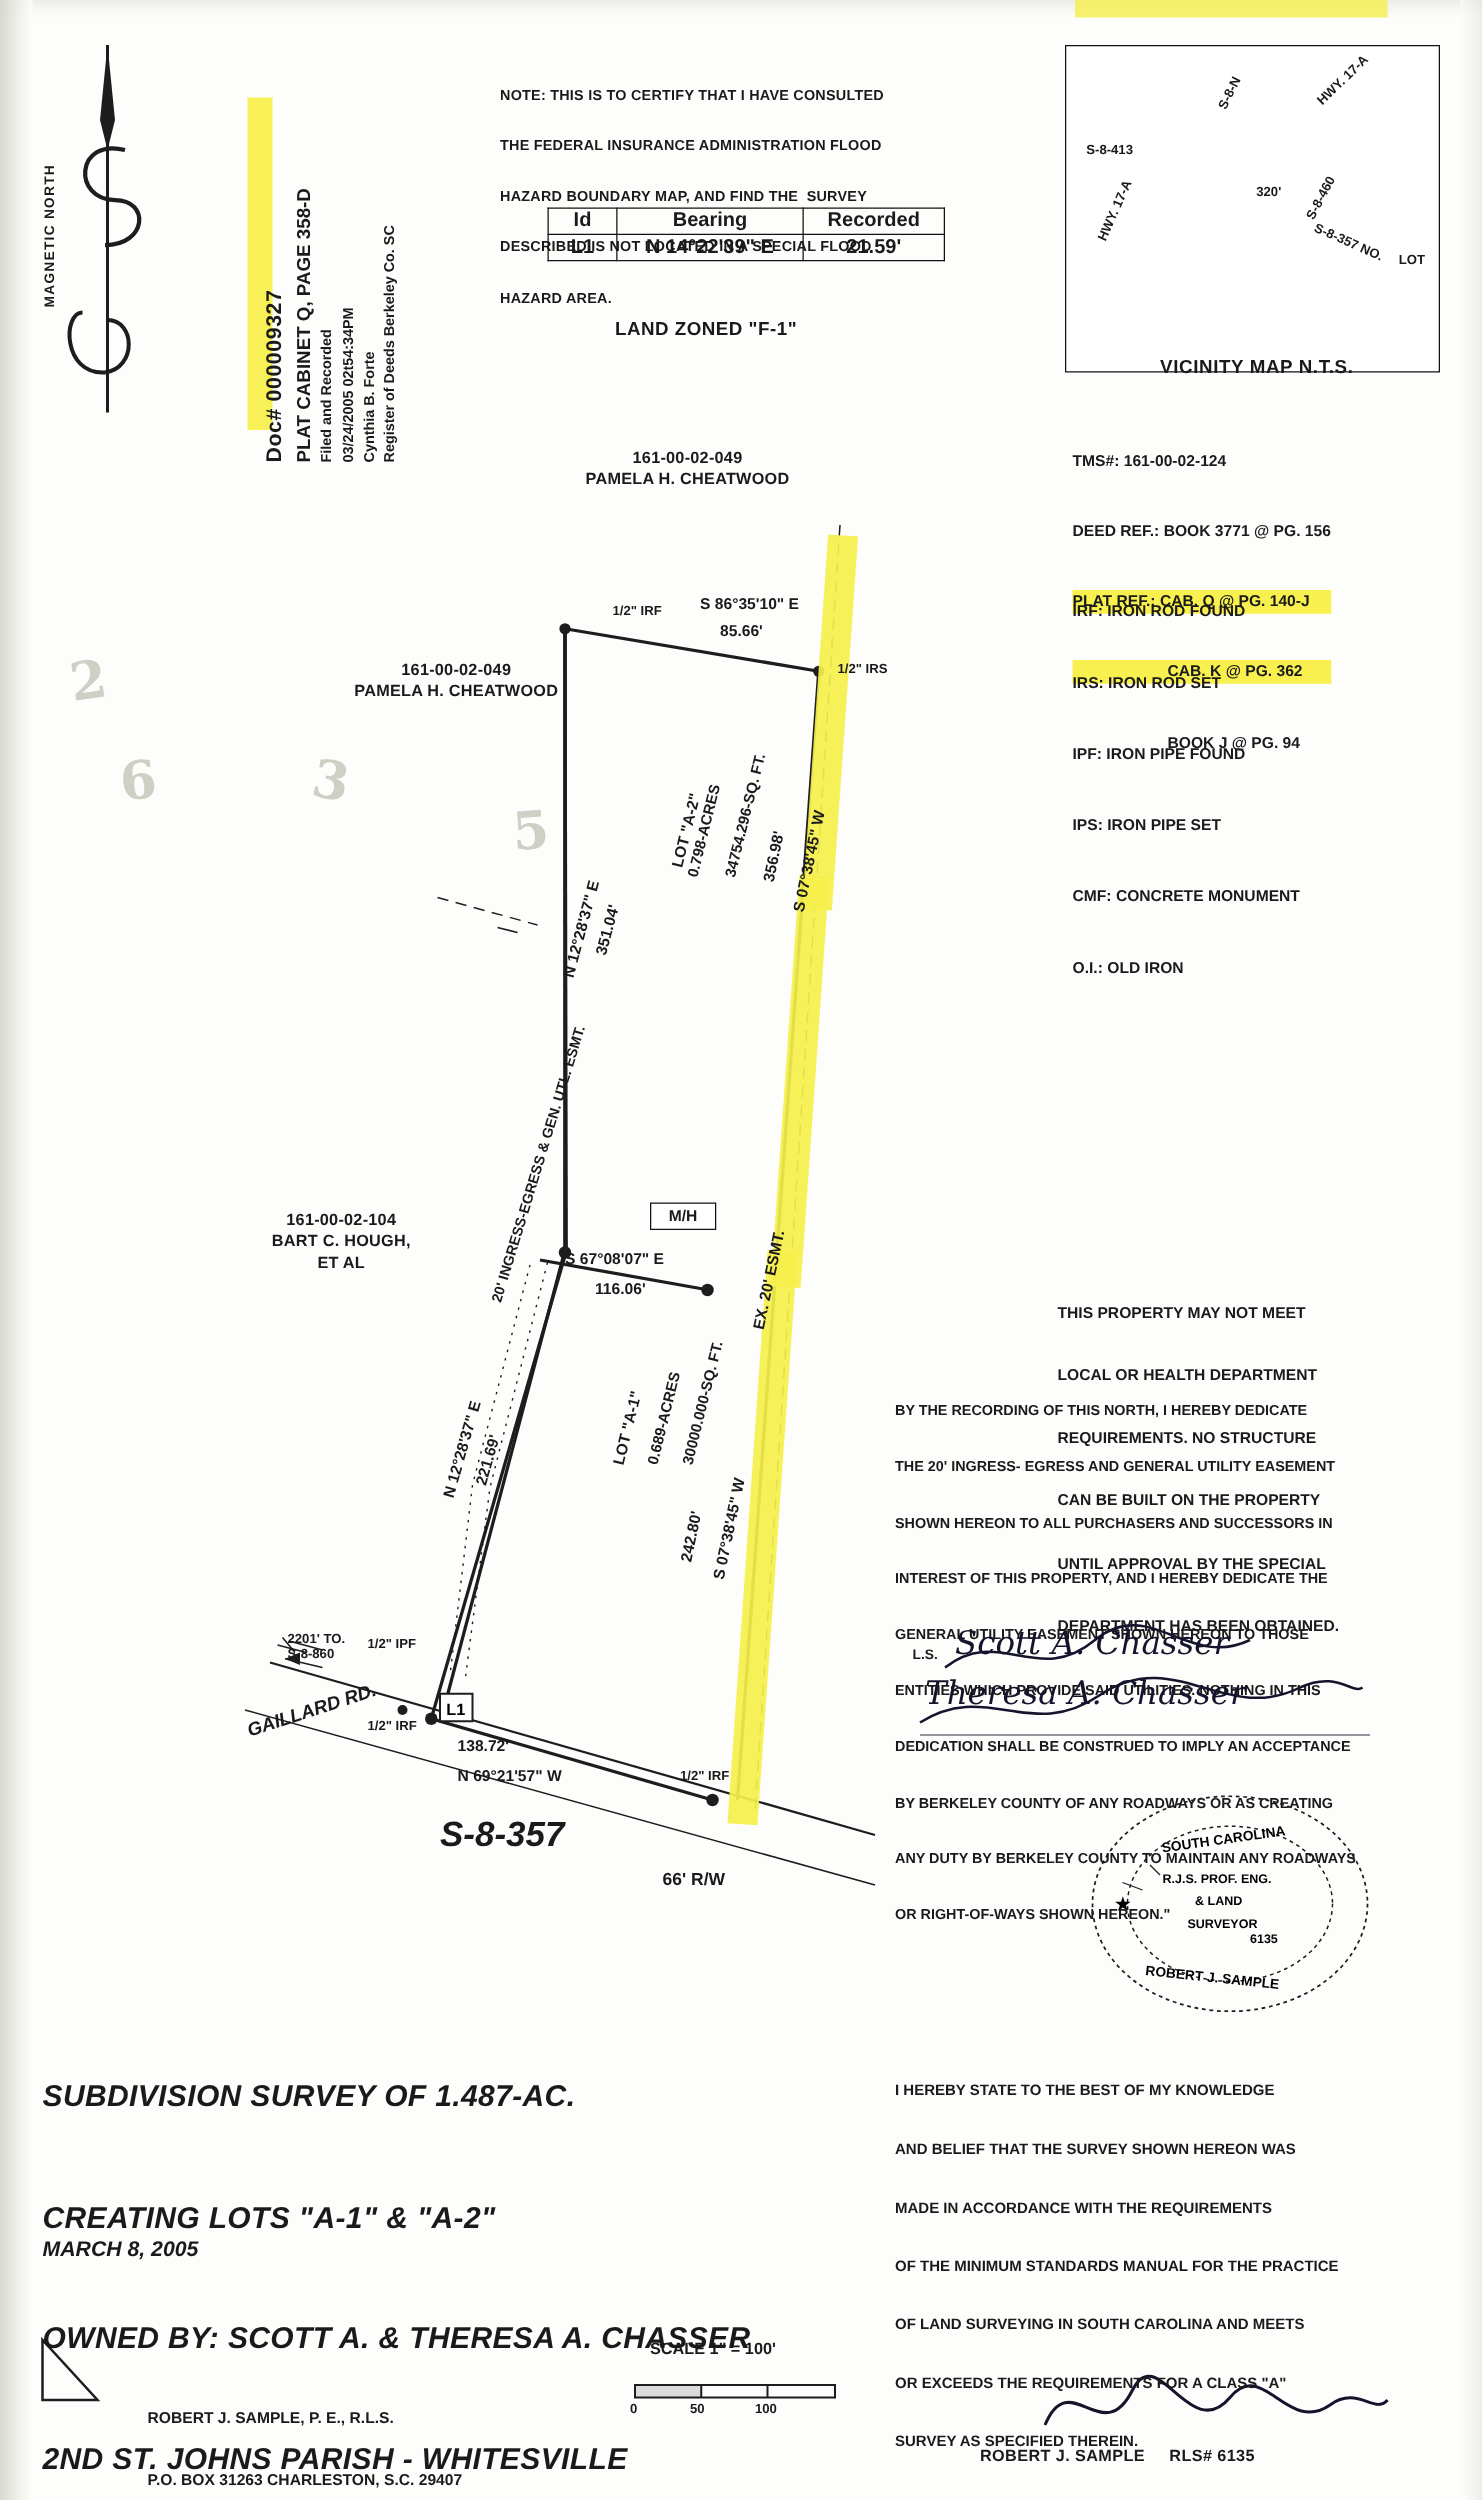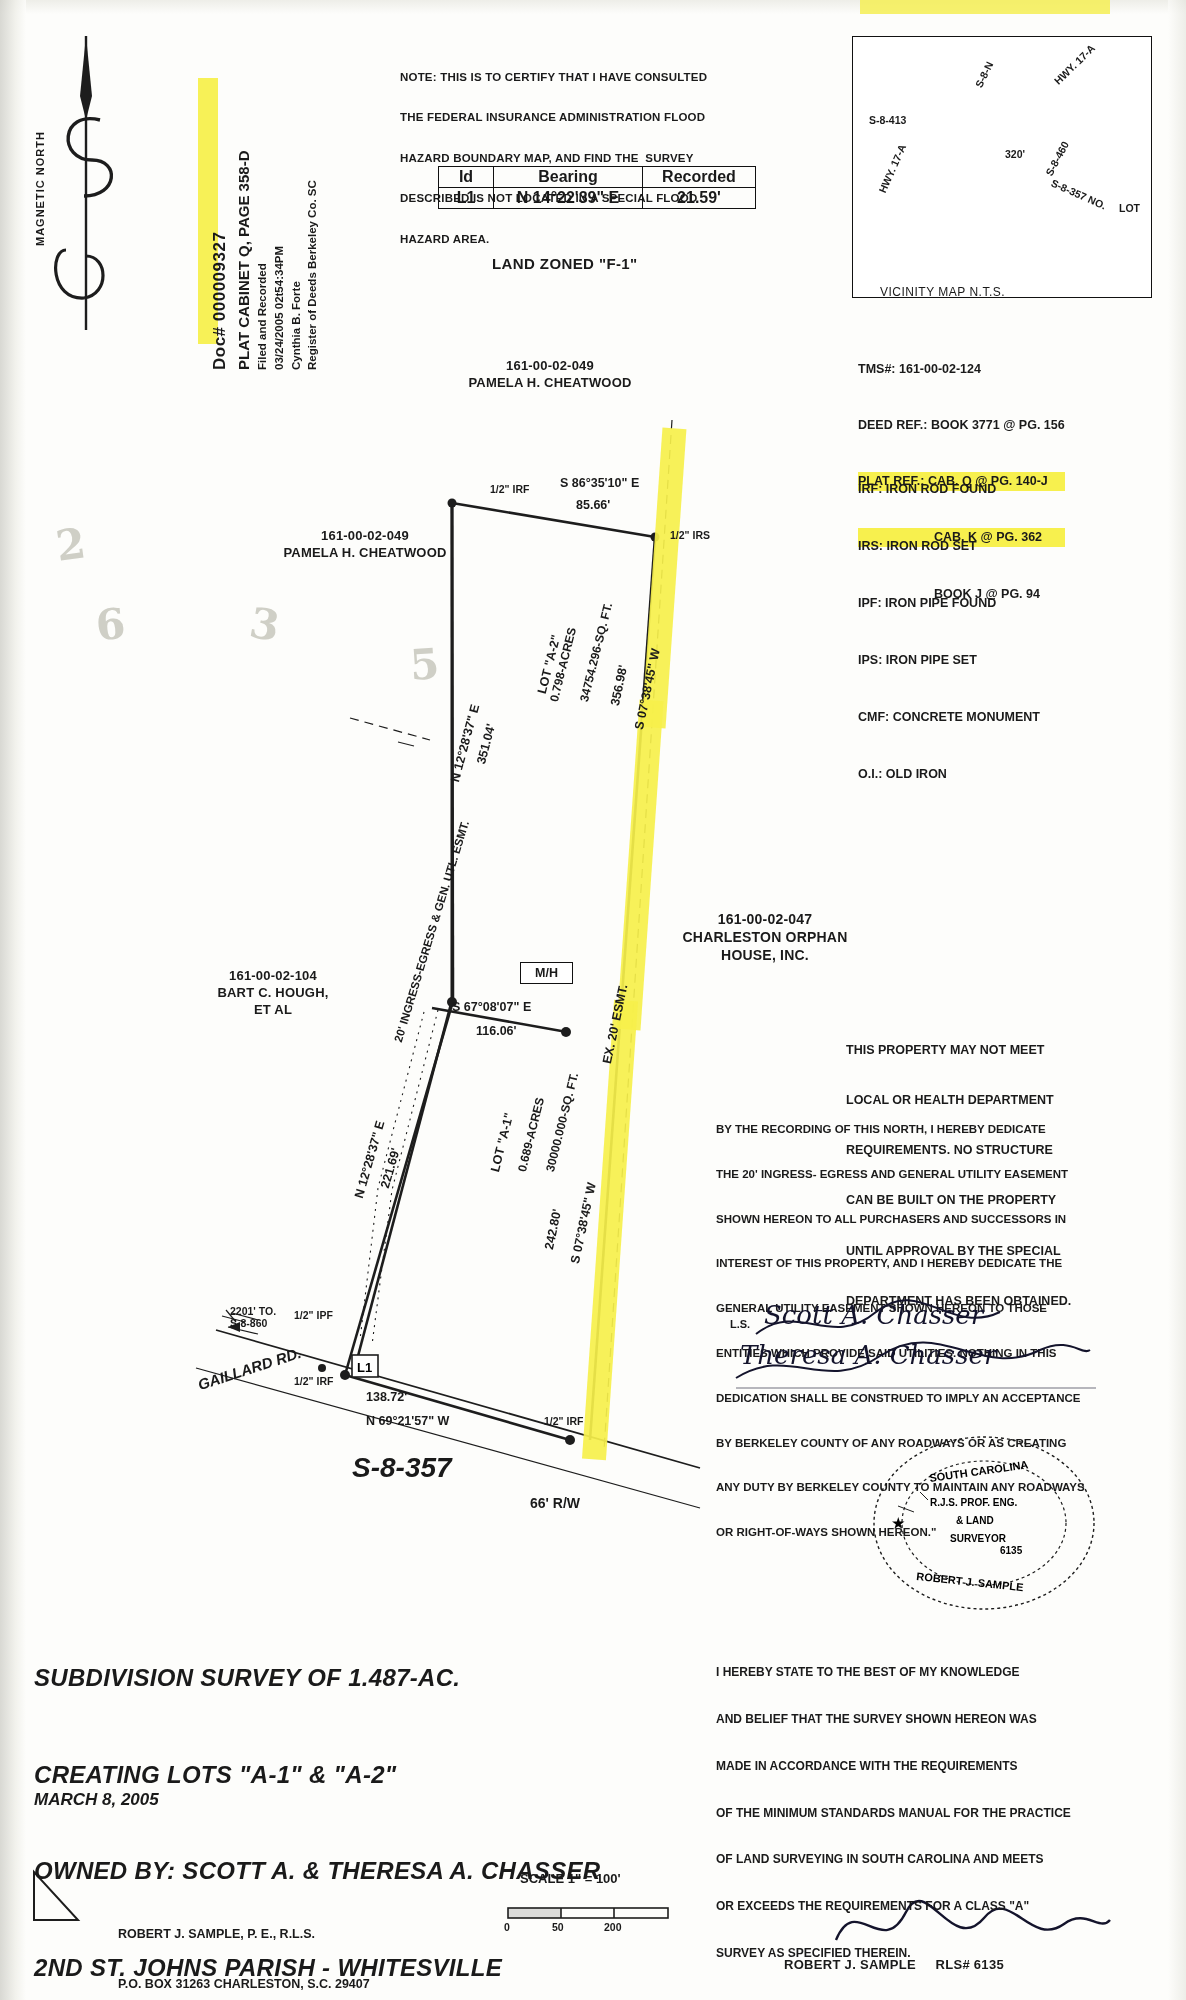--- a/index.html
+++ b/index.html
@@ -32,21 +32,21 @@
 
   
   #line-table { left:438px; top:166px; border:1.4px solid #111; border-collapse:collapse; font-size:16px; }
   #line-table td, #line-table th { border:1px solid #111; padding:1px 8px; font-weight:bold; text-align:center; }
   #line-table .hdr td { font-weight:bold; }
 
   #land-zoned { left:492px; top:256px; font-size:15px; font-weight:bold; letter-spacing:.4px; }
 
   
   #vicinity-box { left:852px; top:36px; width:298px; height:260px; border:1.6px solid #111; background:#fff; }
-  #vicinity-label { left:880px; top:286px; font-size:12px; font-weight:normal; letter-spacing:.5px; }
+  #vicinity-label { left:928px; top:286px; font-size:15px; font-weight:bold; letter-spacing:.5px; }
 
   
   #ref-block { left:858px; top:322px; font-size:12.5px; font-weight:bold; line-height:1.5; }
   .hl { background:#f7f04e; }
   #legend-block { left:858px; top:442px; font-size:12.5px; font-weight:bold; line-height:1.52; }
 
   
   #pc-box { left:790px; top:680px; width:272px; }
   #pc-box .pc-title { font-size:10.5px; font-weight:bold; line-height:1.25; }
   .pc-line { border-bottom:1.3px solid #111; height:30px; position:relative; }
@@ -337,25 +337,20 @@
   </div>
   <div class="abs plabel" style="left:240px; top:528px; width:250px;">
     <div>161-00-02-049</div>
     <div>PAMELA H. CHEATWOOD</div>
   </div>
   <div class="abs plabel" style="left:168px; top:968px; width:210px;">
     <div>161-00-02-104</div>
     <div style="white-space:pre-line">BART C. HOUGH,
 ET AL</div>
   </div>
-  <div class="abs plabel" style="left:640px; top:910px; width:250px; font-size:14px;">
-    <div>161-00-02-047</div>
-    <div style="white-space:pre-line">CHARLESTON ORPHAN
-HOUSE, INC.</div>
-  </div>
 
   <div class="abs txt" style="left:518px; top:702px; font-size:12.5px; font-weight:bold; text-align:center; transform:rotate(-76deg); transform-origin:left top;">
     <span>LOT "A-2"</span>
   </div>
   <div class="abs txt" style="left:548px; top:700px; font-size:12px; font-weight:bold; transform:rotate(-76deg); transform-origin:left top;">0.798-ACRES</div>
   <div class="abs txt" style="left:578px; top:700px; font-size:12px; font-weight:bold; transform:rotate(-76deg); transform-origin:left top;">34754.296-SQ. FT.</div>
 
   <div class="abs txt" style="left:488px; top:1170px; font-size:12.5px; font-weight:bold; transform:rotate(-76deg); transform-origin:left top;">LOT "A-1"</div>
   <div class="abs txt" style="left:516px; top:1170px; font-size:12px; font-weight:bold; transform:rotate(-76deg); transform-origin:left top;">0.689-ACRES</div>
   <div class="abs txt" style="left:544px; top:1170px; font-size:12px; font-weight:bold; transform:rotate(-76deg); transform-origin:left top;">30000.000-SQ. FT.</div>
@@ -409,17 +404,17 @@
 
   <div id="surveyor-block" class="abs txt">
     <div>ROBERT J. SAMPLE, P. E., R.L.S.</div>
     <div>P.O. BOX 31263 CHARLESTON, S.C. 29407</div>
     
   </div>
 
   <div id="scale-label" class="abs txt">SCALE 1" = 100'</div>
   <div class="abs txt tiny" style="left:504px; top:1922px;">0</div>
   <div class="abs txt tiny" style="left:552px; top:1922px;">50</div>
-  <div class="abs txt tiny" style="left:604px; top:1922px;">200</div>
+  <div class="abs txt tiny" style="left:604px; top:1922px;">100</div>
 
   <div id="signature-name" class="abs txt">ROBERT J. SAMPLE     RLS# 6135</div>
 
 </div>
 
 </body></html>

